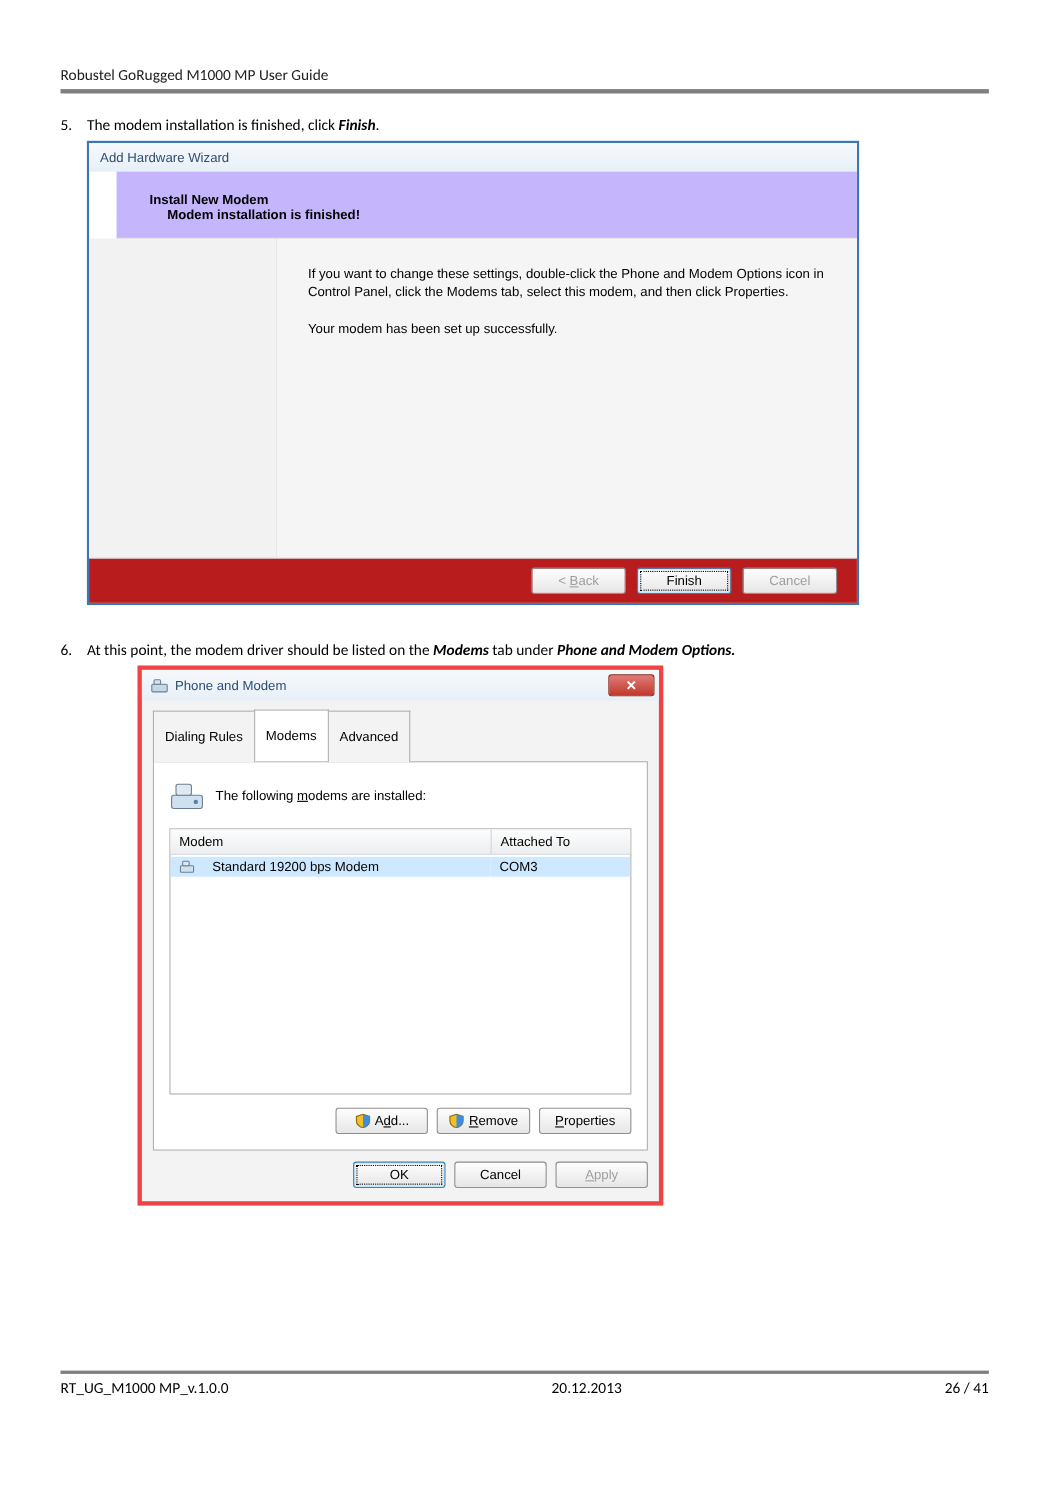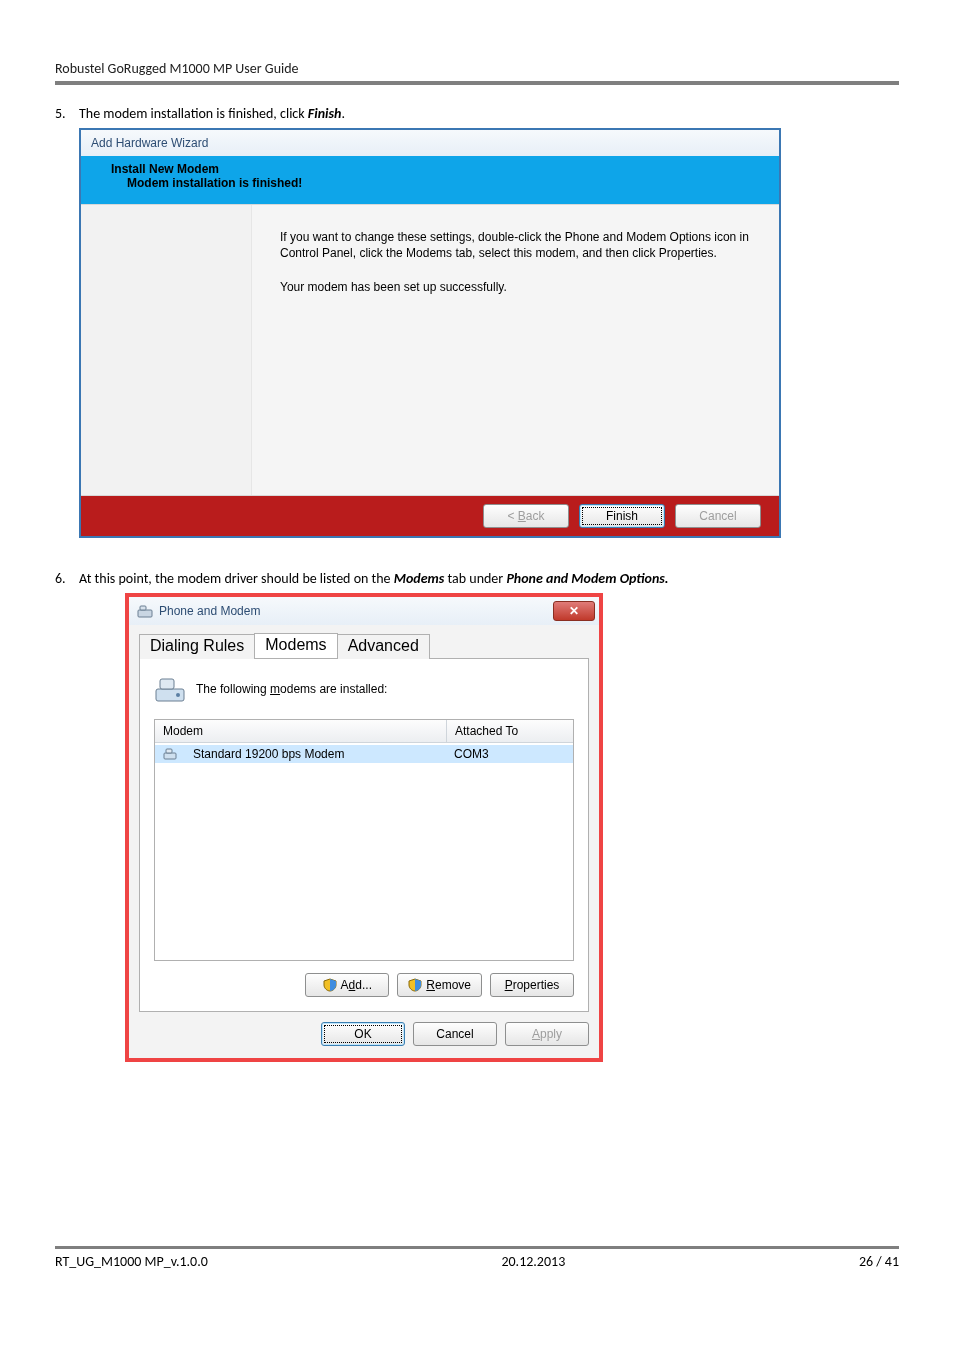--- a/index.html
+++ b/index.html
@@ -55,23 +55,24 @@
     width: 702px;
     margin-left: 0;
   }
   .dialog-title {
     background: linear-gradient(#f6f9fc,#e7eff7);
     padding: 6px 10px 6px 10px;
     color: #2d4d73;
     font-size: 12px;
   }
   .wizard-header {
-    background: #0ea5e9;
-    padding: 6px 22px 14px 30px;
+    background: #c4b5fd;
+    padding: 18px 22px 14px 30px;
     border-bottom: 1px solid #d8d8d8;
+    margin-left: 25px;
   }
   .wizard-header .title {
     font-weight: bold;
     font-size: 12px;
     color: #000;
   }
   .wizard-header .sub {
     margin-left: 16px;
     font-size: 12px;
     color: #000;
@@ -159,22 +160,22 @@
   }
   .dialog2 .tabs {
     display: flex;
     padding: 8px 10px 0 10px;
     gap: 0;
   }
   .tab {
     border: 1px solid #b0b0b0;
     border-bottom: none;
     background: #f3f3f3;
-    padding: 2px 10px;
-    font-size: 16px;
+    padding: 16px 10px;
+    font-size: 12px;
     margin-right: -1px;
     position: relative;
     top: 1px;
   }
   .tab.active {
     background: #fff;
     z-index: 2;
     top: 0;
     padding-bottom: 4px;
   }

